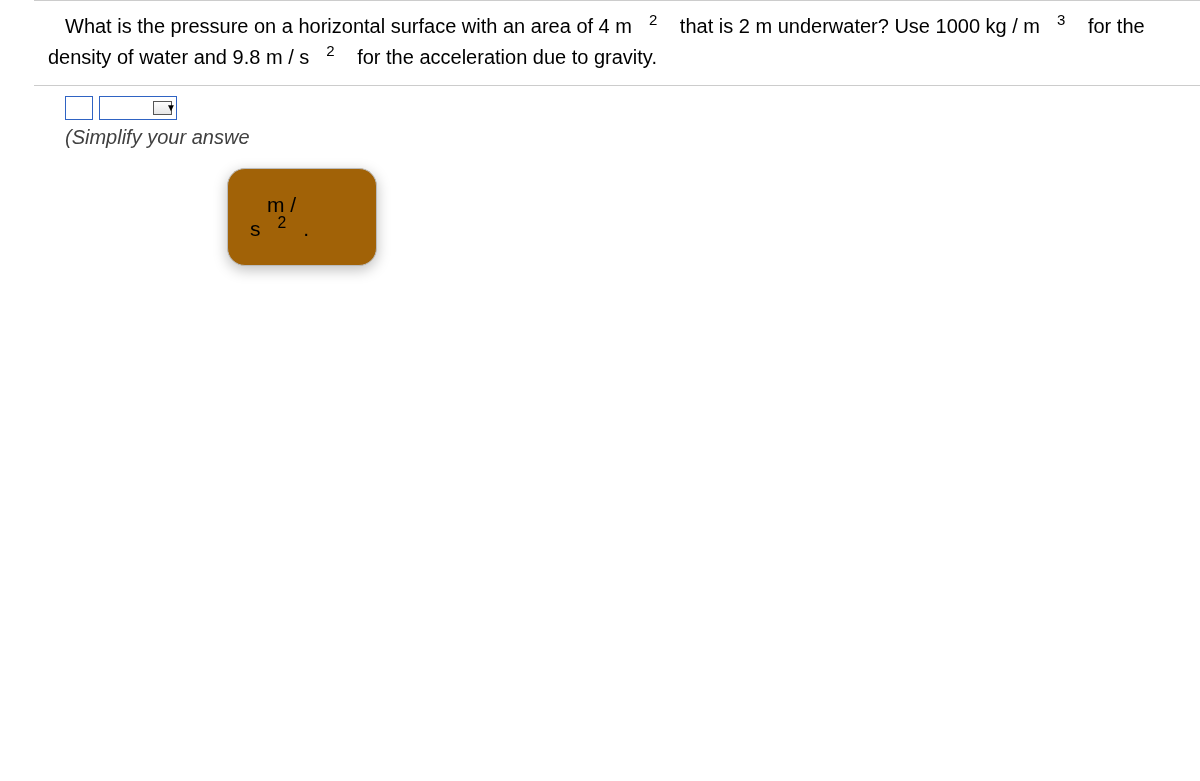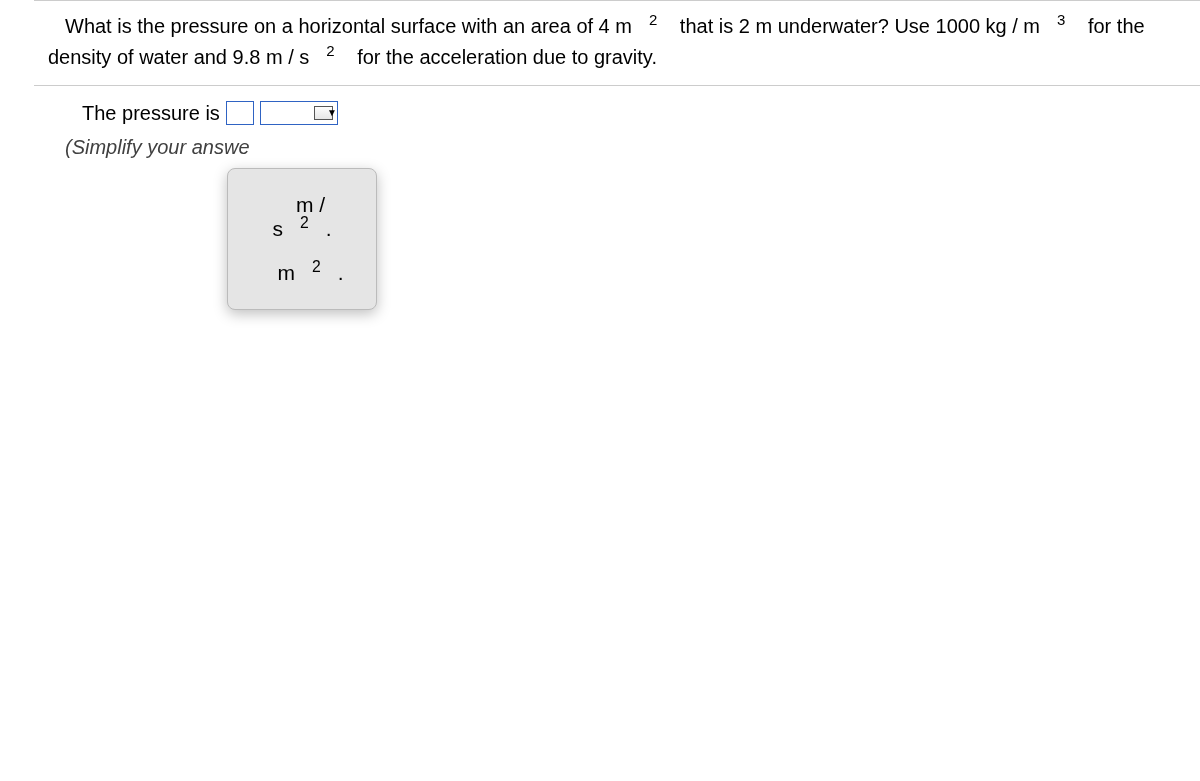--- a/index.html
+++ b/index.html
@@ -61,26 +61,25 @@
   }
   .hint {
     color: #404040;
     font-style: italic;
   }
   .dropdown-panel {
     position: absolute;
     left: 210px;
     top: 168px;
     width: 150px;
-    background: #e5e5e5;
+    background: #a16207;
     border: 1px solid #bbb;
-    border-radius: 8px;
+    border-radius: 18px;
     box-shadow: 0 4px 14px rgba(0,0,0,0.25);
     padding: 14px 0;
-    text-align: center;
   }
   .dropdown-panel .opt {
     padding: 10px 22px;
     font-size: 21px;
     cursor: pointer;
   }
   .container {
     position: relative;
     width: 1200px;
     height: 781px;
@@ -91,30 +90,26 @@
 
 <div class="container">
   <hr class="hr">
   <div class="question">
     <span>What is the pressure on a horizontal surface with an area of 4 m</span><sup>2</sup><span> that is 2 m underwater? Use 1000 kg / m</span><sup>3</sup><span> for the density of water and 9.8 m / s</span><sup>2</sup><span> for the acceleration due to gravity.</span>
   </div>
   <hr class="hr">
 
   <div class="answer-area">
     <div class="answer-line">
-      <span>The pressure is</span>
       <input class="num-input" type="text" style="">
       <span class="dropdown-trigger">
         <span class="chev">▼</span>
       </span>
     </div>
     <div class="hint">(Simplify your answe</div>
   </div>
 
   <div class="dropdown-panel">
     <div class="opt">
       <span>m / s</span><sup>2</sup><span>.</span>
     </div>
-    <div class="opt">
-      <span>m</span><sup>2</sup><span>.</span>
-    </div>
   </div>
 </div>
 
 </body></html>

